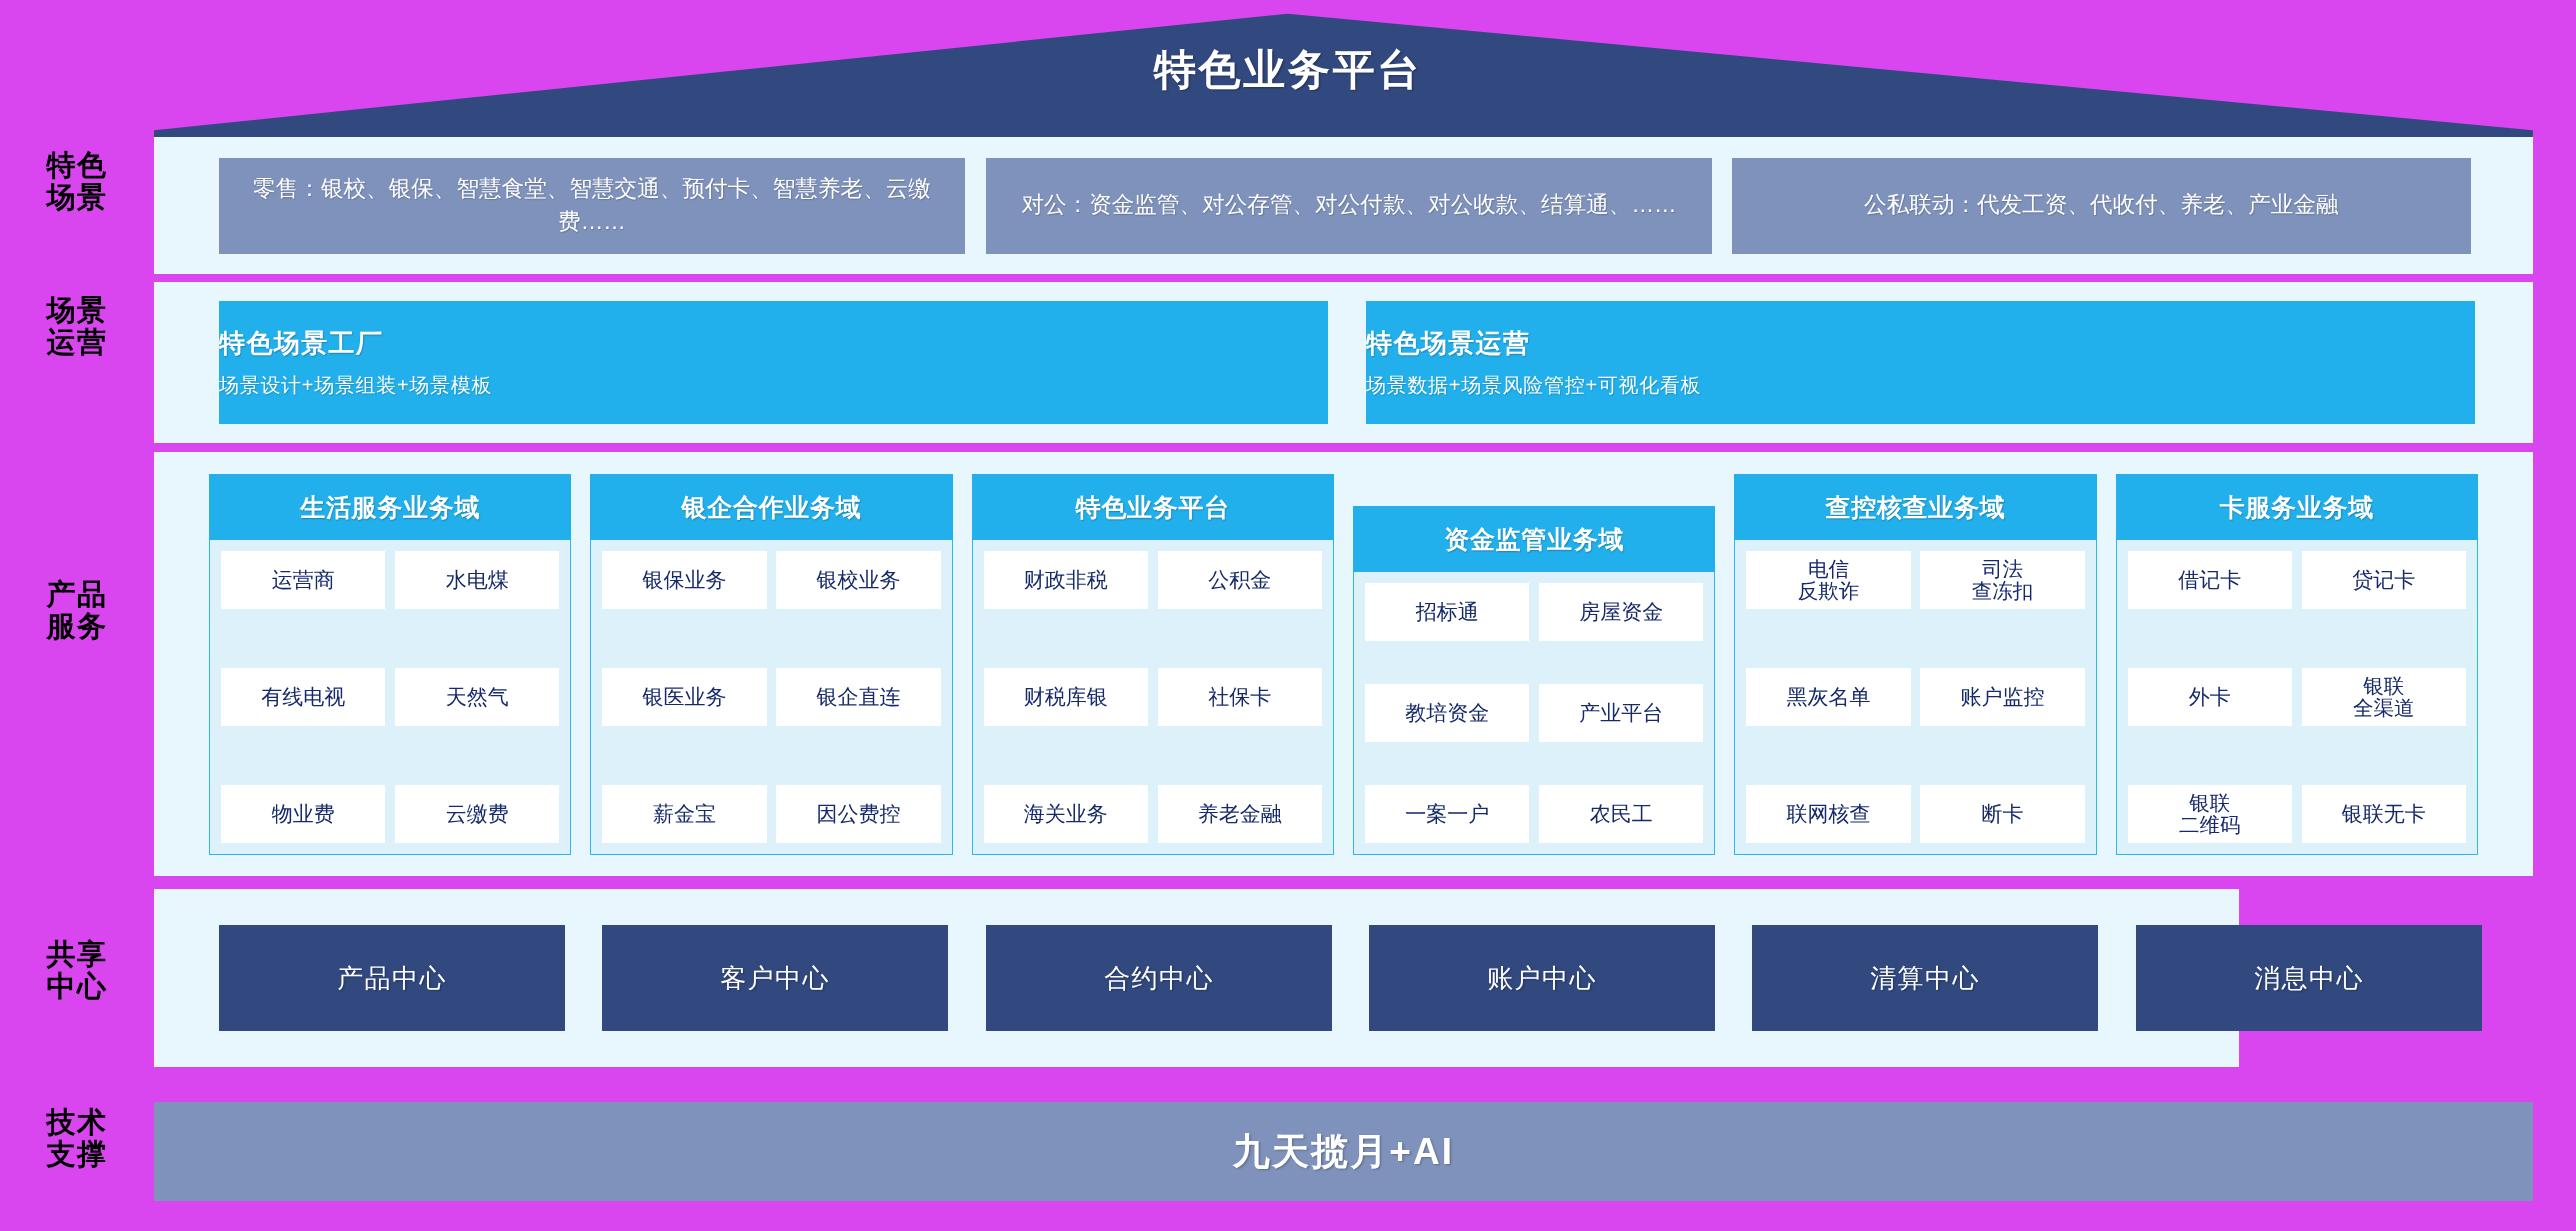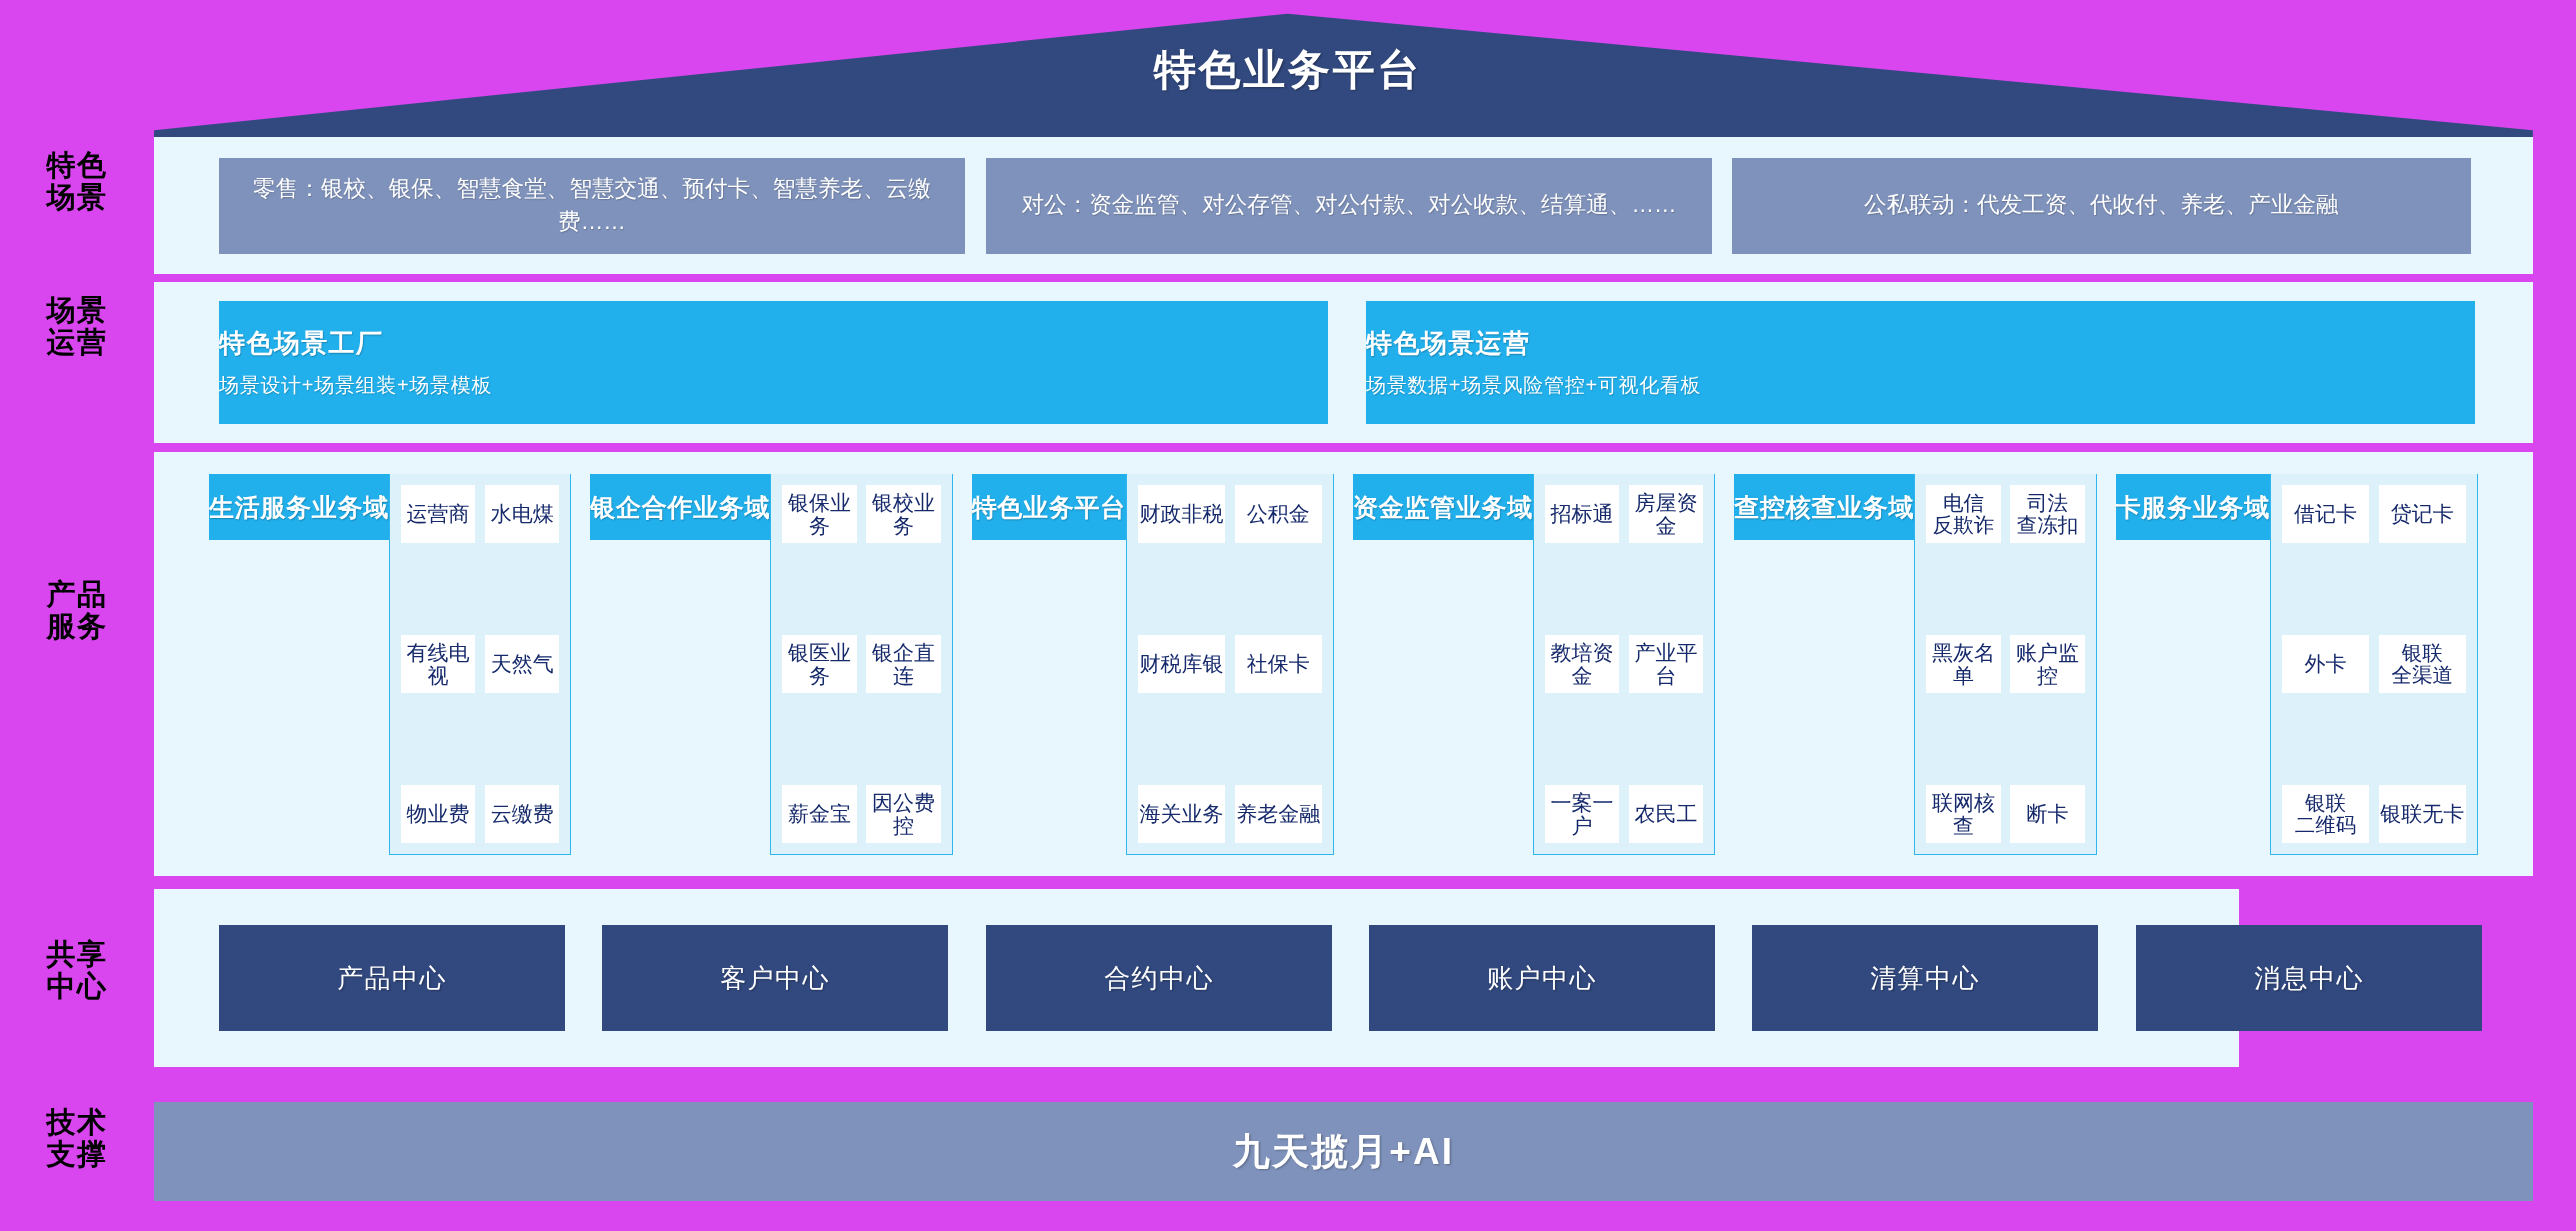--- a/index.html
+++ b/index.html
@@ -47,21 +47,21 @@
     position:absolute;background:#21b0ec;
     display:flex;flex-direction:column;align-items:flex-start;justify-content:center;
     color:#ffffff;box-sizing:border-box;
   }
   .ops-title{font-size:26px;font-weight:bold;letter-spacing:1.4px;
     text-shadow:0.7px 0.7px 1.4px rgba(0,0,0,.25);margin-bottom:11px;}
   .ops-sub{font-size:20px;letter-spacing:0.7px;
     text-shadow:0.7px 0.7px 1.4px rgba(0,0,0,.20);}
 
   
-  .dom{position:absolute;display:flex;flex-direction:row;border-radius:14px;}
+  .dom{position:absolute;display:flex;flex-direction:column;border-radius:14px;}
   .dom-head{
     background:#21b0ec;height:66px;
     display:flex;align-items:center;justify-content:center;
     color:#ffffff;font-size:25px;font-weight:bold;letter-spacing:0.7px;
     text-shadow:0.7px 0.7px 1.4px rgba(0,0,0,.25);
   }
   .dom-body{
     flex:1;background:#ddf1fb;border:1.4px solid #2eb6ee;border-top:none;
     box-sizing:border-box;padding:11px 11px 11px 11px;
     display:flex;flex-direction:column;justify-content:space-between;
@@ -174,21 +174,21 @@
             <div class="dom-row">
               <div class="cell">财税库银</div>
               <div class="cell">社保卡</div>
             </div>
             <div class="dom-row">
               <div class="cell">海关业务</div>
               <div class="cell">养老金融</div>
             </div>
           </div>
         </div>
-        <div class="dom" style="position: relative; flex: 1 1 0%;">
+        <div class="dom" style="position: relative; flex: 1 1 0%; margin-top: 32px;">
           <div class="dom-head">资金监管业务域</div>
           <div class="dom-body">
             <div class="dom-row">
               <div class="cell">招标通</div>
               <div class="cell">房屋资金</div>
             </div>
             <div class="dom-row">
               <div class="cell">教培资金</div>
               <div class="cell">产业平台</div>
             </div>

